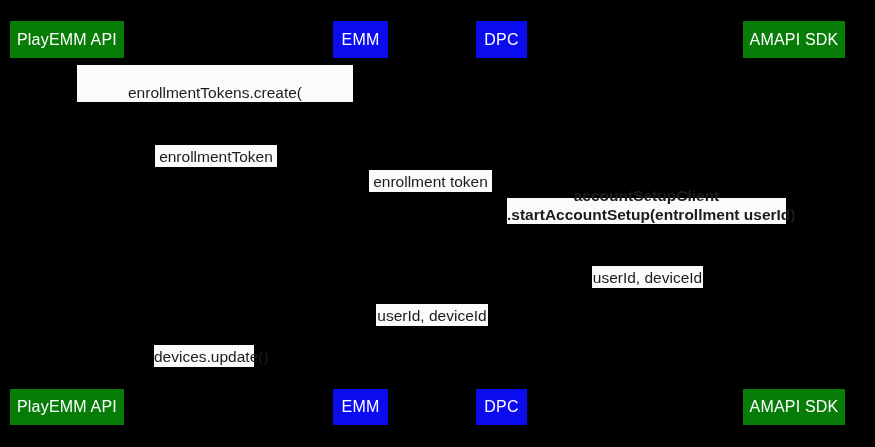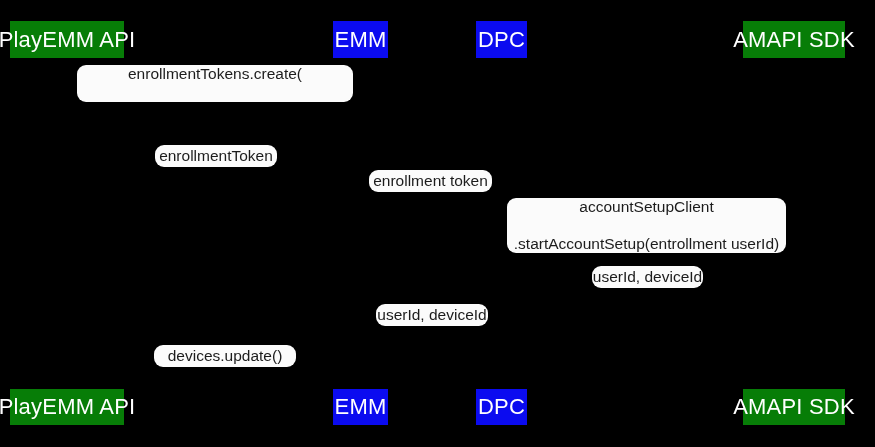--- a/index.html
+++ b/index.html
@@ -14,37 +14,36 @@
     background: #000;
     overflow: hidden;
     font-family: "Liberation Sans", "DejaVu Sans", sans-serif;
   }
   .actor {
     position: absolute;
     display: flex;
     align-items: center;
     justify-content: center;
     color: #ffffff;
-    font-size: 22px;
+    font-size: 16px;
     letter-spacing: 0.2px;
     box-sizing: border-box;
     white-space: nowrap;
   }
   .msg {
     position: absolute;
     background: #fbfbfb;
     color: #1c1c1c;
     font-size: 15.5px;
     text-align: center;
     box-sizing: border-box;
     display: flex;
     flex-direction: column;
-    justify-content: space-between;
+    justify-content: flex-end;
     white-space: nowrap;
-    border-radius: 9px;
   }
   .msg .line {
     display: block;
     line-height: 18.5px;
   }
   .msg.single .line {
     line-height: 21px;
   }
 </style>
 </head>
@@ -70,34 +69,34 @@
   </div>
 
   <div class="msg single" style="left:155px; top:145px; width:122px; height:22px;">
     <span class="line">enrollmentToken</span>
   </div>
 
   <div class="msg single" style="left:369px; top:170px; width:123px; height:22px;">
     <span class="line">enrollment token</span>
   </div>
 
-  <div class="msg" style="left:507px; top:198px; width:279px; height:55px;">
+  <div class="msg" style="left:507px; top:198px; width:279px; height:26px;font-weight:bold;">
     <span class="line">accountSetupClient</span>
     <span class="line">.startAccountSetup(entrollment userId)</span>
   </div>
 
   <div class="msg single" style="left:592px; top:266px; width:111px; height:22px;">
     <span class="line">userId, deviceId</span>
   </div>
 
   <div class="msg single" style="left:376px; top:304px; width:112px; height:22px;">
     <span class="line">userId, deviceId</span>
   </div>
 
-  <div class="msg single" style="left:154px; top:345px; width:142px; height:22px;">
+  <div class="msg single" style="left:154px; top:345px; width:100px; height:22px;">
     <span class="line">devices.update()</span>
   </div>
 
   <div class="actor" style="left: 10px; top: 389px; width: 114px; height: 36px; background-color: rgb(7, 125, 7);">
     <span>PlayEMM API</span>
   </div>
   <div class="actor" style="left: 333px; top: 389px; width: 55px; height: 36px; background-color: rgb(11, 11, 240);">
     <span>EMM</span>
   </div>
   <div class="actor" style="left: 476px; top: 389px; width: 51px; height: 36px; background-color: rgb(11, 11, 240);">

